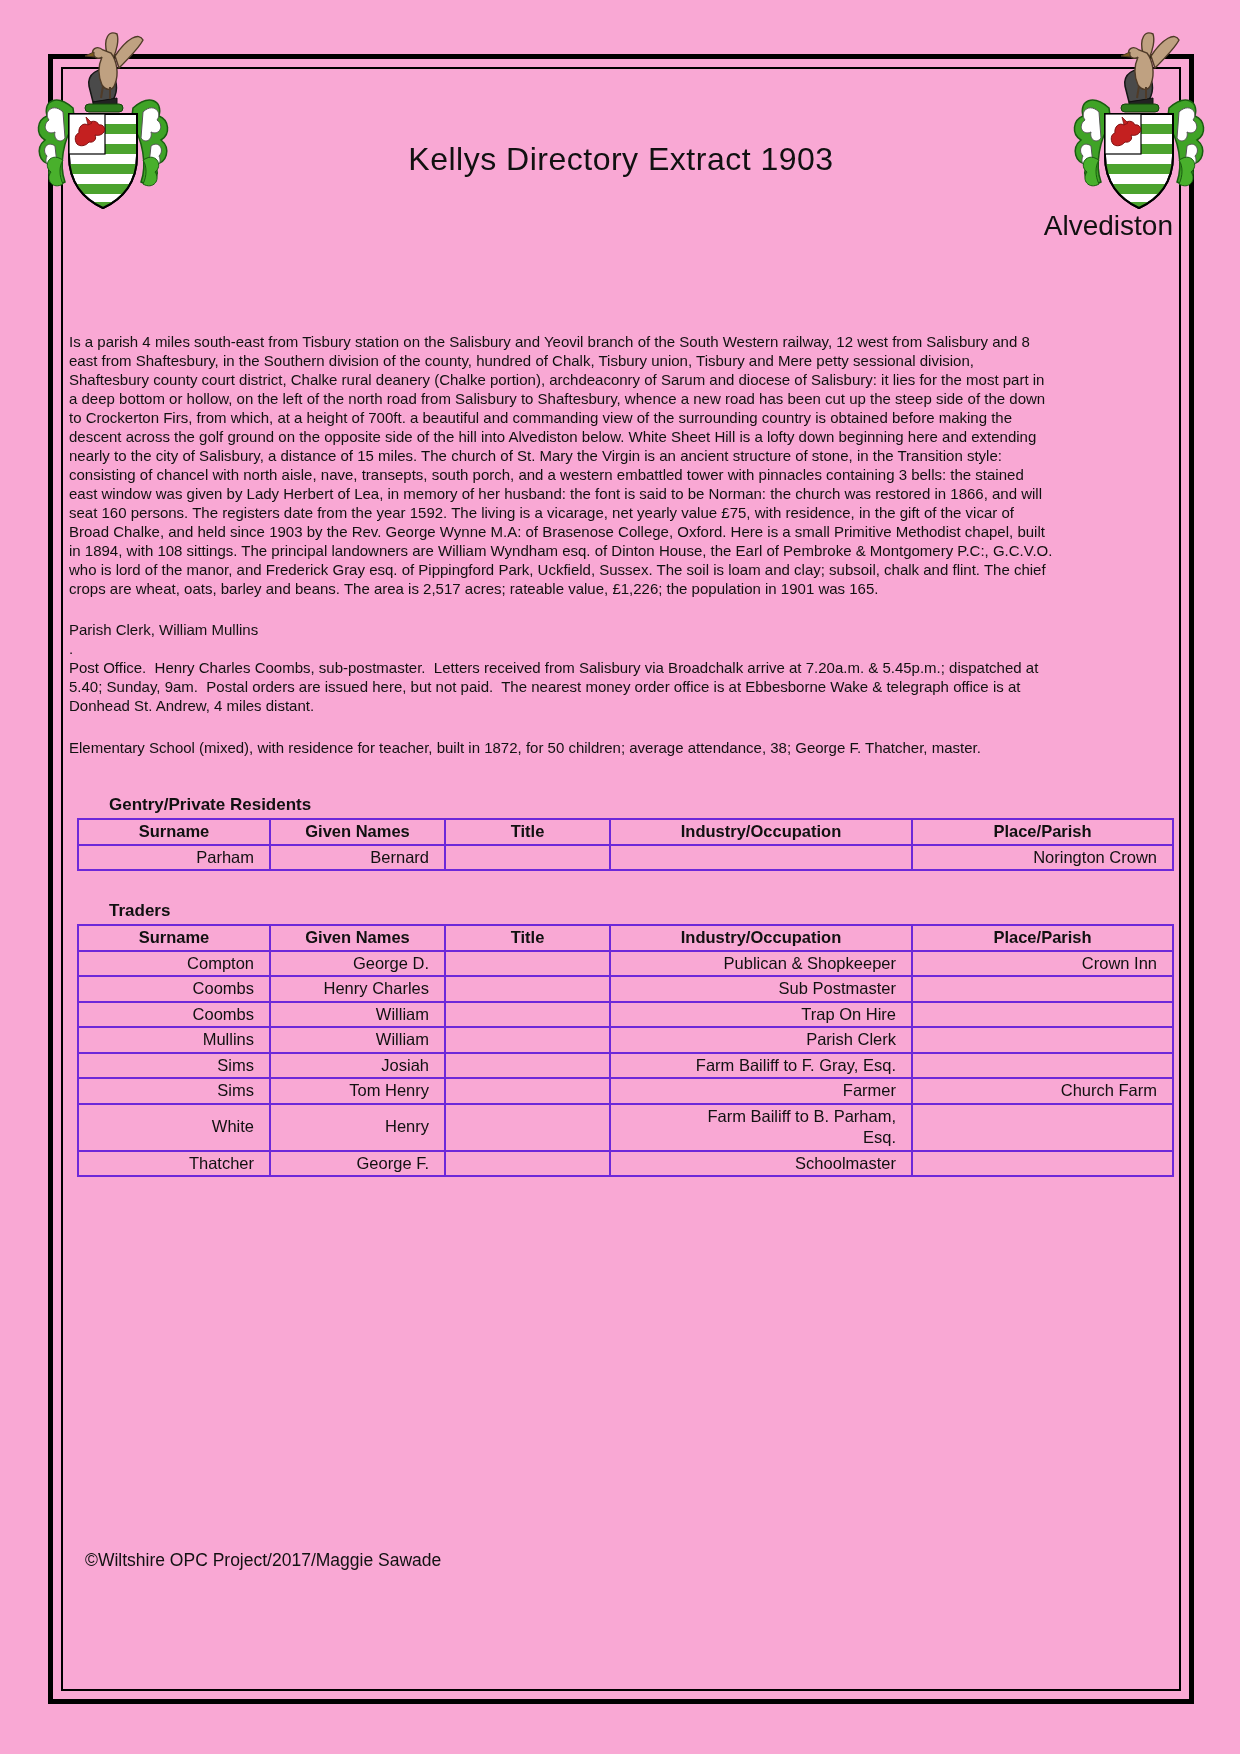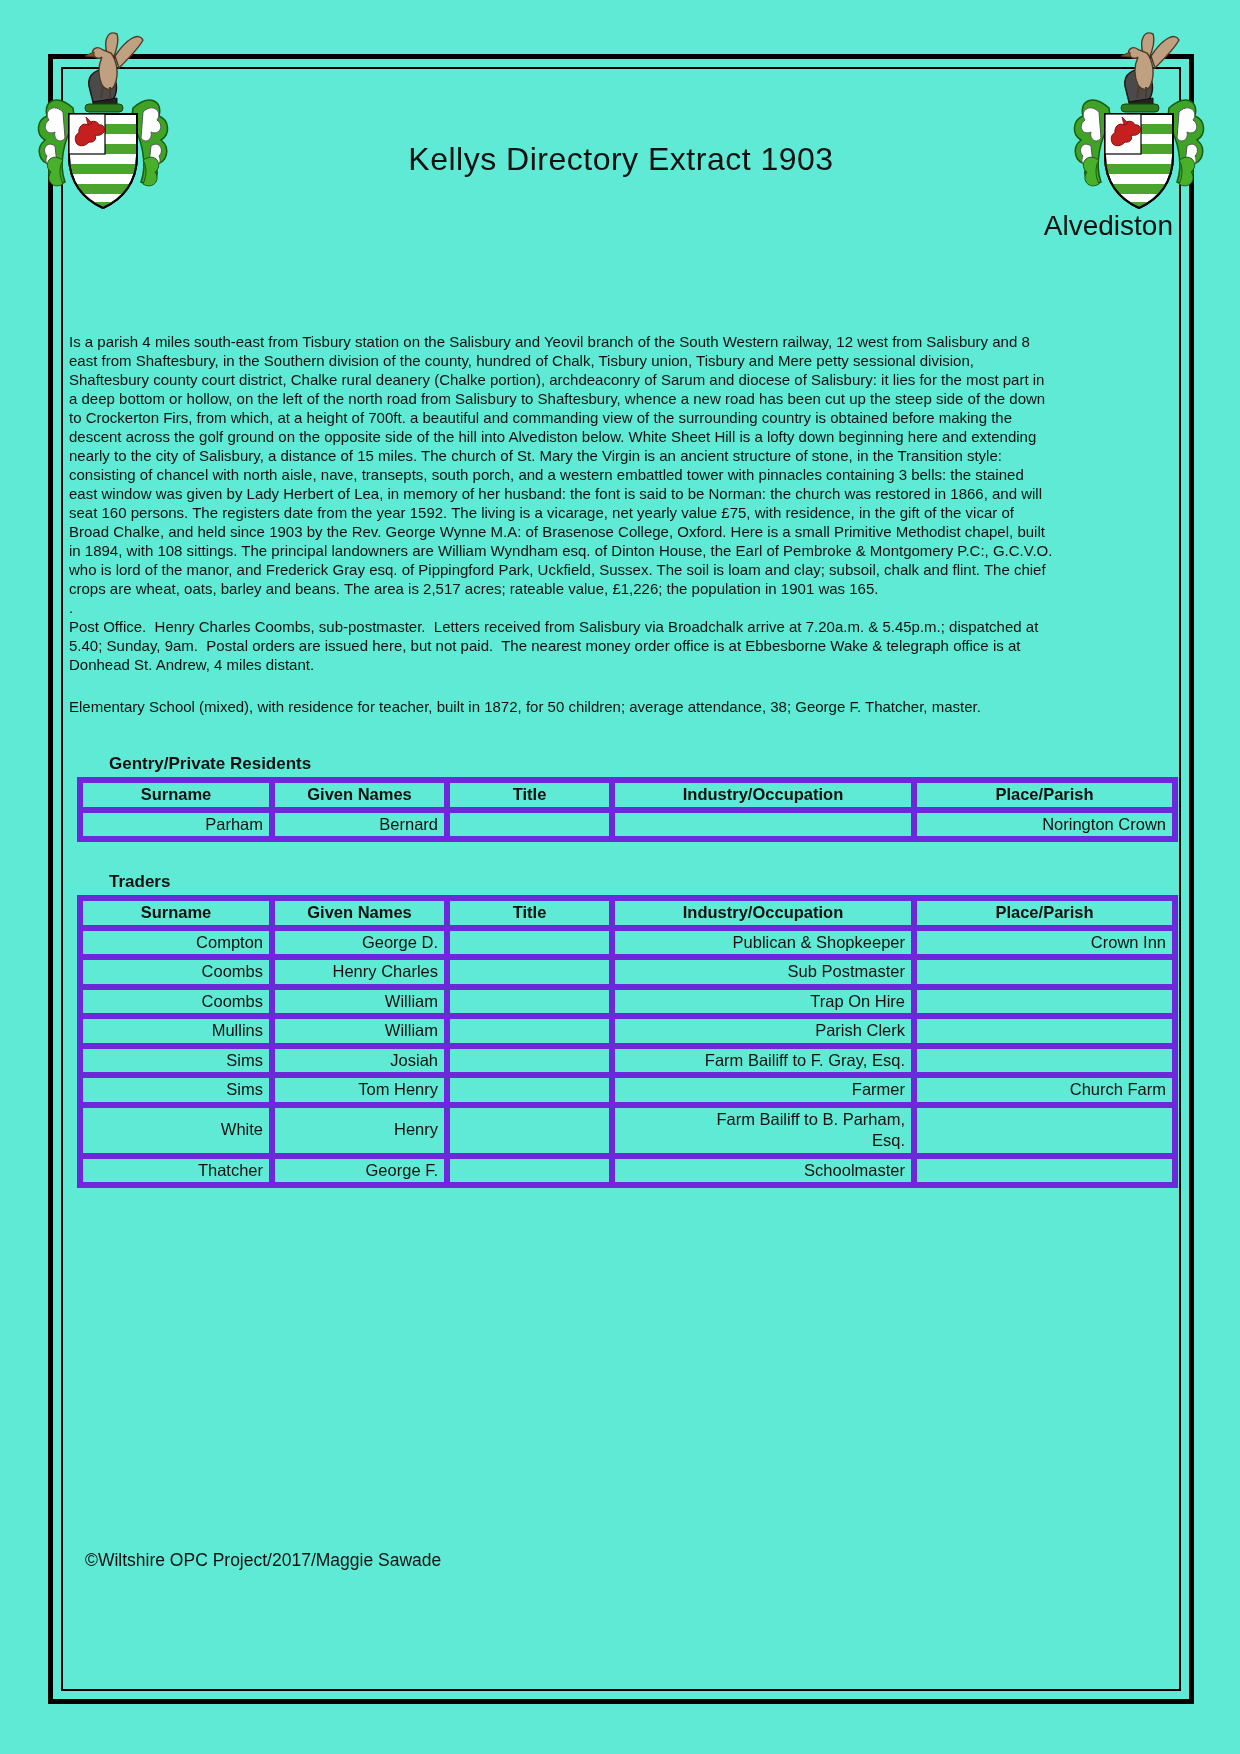--- a/index.html
+++ b/index.html
@@ -1,20 +1,20 @@
 <!DOCTYPE html>
 <html><head>
 <meta charset="utf-8">
 <style>
   html, body { margin:0; padding:0; background:#ffffff; }
   .page {
     position: relative;
     width: 1240px;
     height: 1754px;
-    background: #5eead4;
+    background: #f9a8d4;
     font-family: "Liberation Sans", sans-serif;
     color: #111;
     margin: 0 auto;
     overflow: hidden;
   }
   .frame-outer {
     position: absolute;
     left: 48px; top: 54px; right: 46px; bottom: 50px;
     border: 5px solid #000;
   }
@@ -71,22 +71,22 @@
   .heading-gentry  { margin-top: 38px; }
   .heading-traders { margin-top: 30px; }
   .dir-table {
     border-collapse: collapse;
     table-layout: fixed;
     width: 1095px;
     margin: 3px 0 0 8px;
     font-size: 16.5px;
   }
   .dir-table th, .dir-table td {
-    border: 6px solid #6d28d9;
-    padding: 1px 6px;
+    border: 2px solid #6d28d9;
+    padding: 1px 15px;
     line-height: 21.5px;
     vertical-align: middle;
     overflow: hidden;
     white-space: pre-wrap;
   }
   .dir-table th { text-align: center; font-weight: 700; }
   .dir-table td { text-align: right; font-weight: 400; }
   .dir-table .col-1 { width: 192px; }
   .dir-table .col-2 { width: 175px; }
   .dir-table .col-3 { width: 165px; }
@@ -159,20 +159,21 @@
   </svg>
   <svg class="arms arms-right" viewBox="0 0 140 190">
     <use href="#arms-symbol"></use>
   </svg>
 
   <div class="content">
     <h1 class="page-title">Kellys Directory Extract 1903</h1>
     <h2 class="page-subtitle">Alvediston</h2>
 
     <p class="para intro">Is a parish 4 miles south-east from Tisbury station on the Salisbury and Yeovil branch of the South Western railway, 12 west from Salisbury and 8 east from Shaftesbury, in the Southern division of the county, hundred of Chalk, Tisbury union, Tisbury and Mere petty sessional division, Shaftesbury county court district, Chalke rural deanery (Chalke portion), archdeaconry of Sarum and diocese of Salisbury: it lies for the most part in a deep bottom or hollow, on the left of the north road from Salisbury to Shaftesbury, whence a new road has been cut up the steep side of the down to Crockerton Firs, from which, at a height of 700ft. a beautiful and commanding view of the surrounding country is obtained before making the descent across the golf ground on the opposite side of the hill into Alvediston below. White Sheet Hill is a lofty down beginning here and extending nearly to the city of Salisbury, a distance of 15 miles. The church of St. Mary the Virgin is an ancient structure of stone, in the Transition style: consisting of chancel with north aisle, nave, transepts, south porch, and a western embattled tower with pinnacles containing 3 bells: the stained east window was given by Lady Herbert of Lea, in memory of her husband: the font is said to be Norman: the church was restored in 1866, and will seat 160 persons. The registers date from the year 1592. The living is a vicarage, net yearly value £75, with residence, in the gift of the vicar of Broad Chalke, and held since 1903 by the Rev. George Wynne M.A: of Brasenose College, Oxford. Here is a small Primitive Methodist chapel, built in 1894, with 108 sittings. The principal landowners are William Wyndham esq. of Dinton House, the Earl of Pembroke &amp; Montgomery P.C:, G.C.V.O. who is lord of the manor, and Frederick Gray esq. of Pippingford Park, Uckfield, Sussex. The soil is loam and clay; subsoil, chalk and flint. The chief crops are wheat, oats, barley and beans. The area is 2,517 acres; rateable value, £1,226; the population in 1901 was 165.</p>
+    <p class="para clerk-line">Parish Clerk, William Mullins</p>
     <p class="para stray-dot">.</p>
     <p class="para post-office">Post Office.  Henry Charles Coombs, sub-postmaster.  Letters received from Salisbury via Broadchalk arrive at 7.20a.m. &amp; 5.45p.m.; dispatched at 5.40; Sunday, 9am.  Postal orders are issued here, but not paid.  The nearest money order office is at Ebbesborne Wake &amp; telegraph office is at Donhead St. Andrew, 4 miles distant.</p>
     <p class="para school">Elementary School (mixed), with residence for teacher, built in 1872, for 50 children; average attendance, 38; George F. Thatcher, master.</p>
 
     <h3 class="section-heading heading-gentry">Gentry/Private Residents</h3>
     <table class="dir-table">
         <colgroup>
           <col class="col-1">
           <col class="col-2">
           <col class="col-3">

